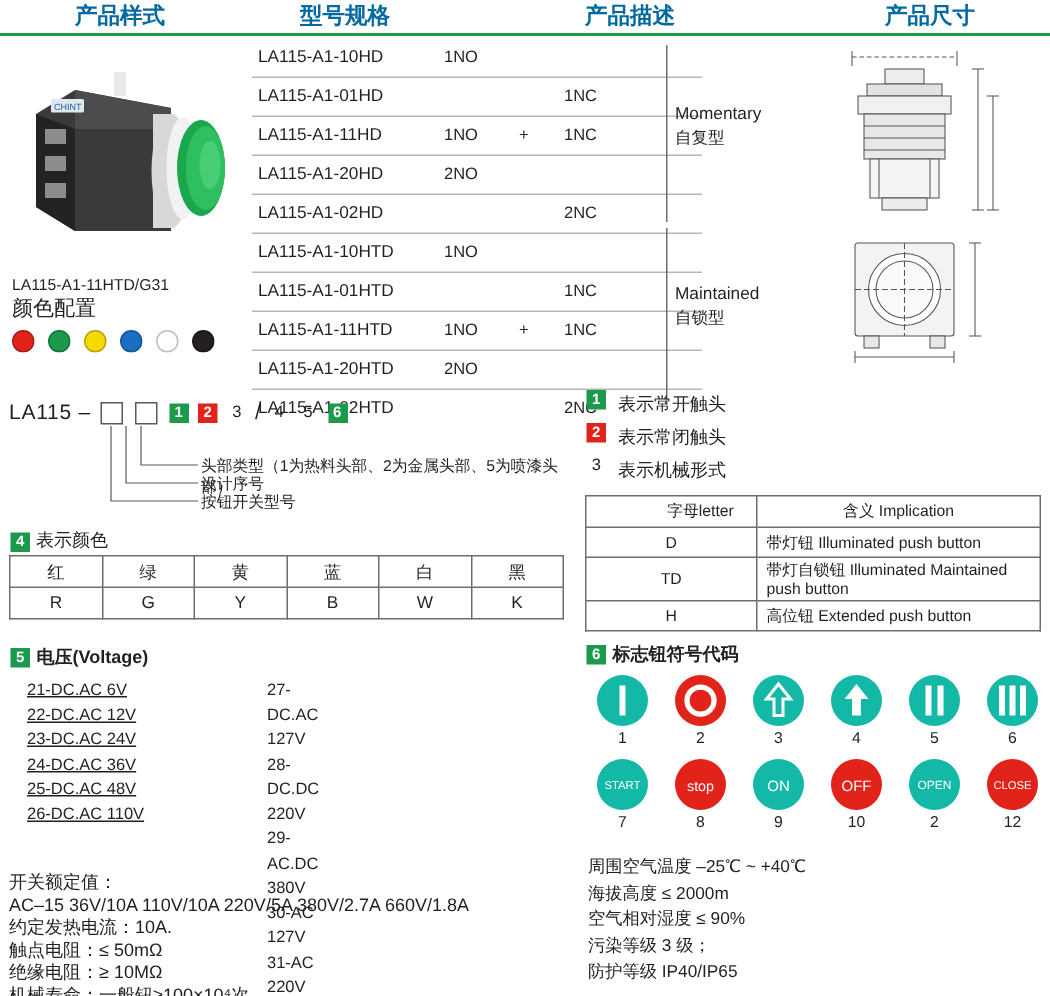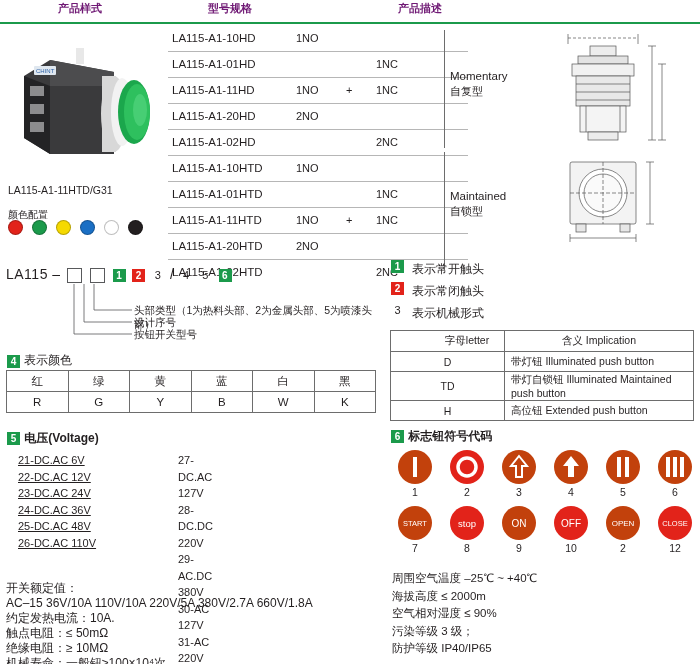--- a/index.html
+++ b/index.html
@@ -9,33 +9,33 @@
     font-family:"Liberation Sans", sans-serif;
     font-size:11px;
     color:#231f20;
     position:relative;
     overflow:hidden;
   }
   .page{position:relative;width:700px;height:664px;}
 
   
   .hdr{position:absolute;left:0;top:0;width:700px;height:22px;border-bottom:2px solid #1b9a4b;}
-  .hdr .cell{position:absolute;top:1px;font-size:11px;font-weight:bold;color:#701a75;text-align:center;}
+  .hdr .cell{position:absolute;top:1px;font-size:15px;font-weight:bold;color:#0369a1;text-align:center;}
   .hdr .c1{left:10px;width:140px;}
   .hdr .c2{left:160px;width:140px;}
   .hdr .c3{left:360px;width:120px;}
   .hdr .c4{left:560px;width:120px;}
 
   
   .topsec{position:absolute;left:0;top:24px;width:700px;height:232px;}
 
   
   .photo-wrap{position:absolute;left:10px;top:18px;width:150px;height:125px;}
   .prod-label{position:absolute;left:8px;top:160px;font-size:10.5px;color:#231f20;}
-  .color-label{position:absolute;left:8px;top:184px;font-size:10px;color:#231f20;font-family:Liberation Mono, monospace;}
+  .color-label{position:absolute;left:8px;top:173px;font-size:14px;color:#231f20;font-family:Liberation Mono, monospace;}
   .dots{position:absolute;left:8px;top:196px;width:150px;height:16px;}
   .dot{width:13px;height:13px;border-radius:50%;display:inline-block;margin-right:6px;border:1px solid rgba(0,0,0,.25);}
 
   
   .modeltab{position:absolute;left:168px;top:2px;width:300px;}
   .mrow{position:relative;height:25px;border-bottom:1px solid #b6b6b6;}
   .mrow .model{position:absolute;left:4px;top:6px;font-size:11.5px;}
   .mrow .no{position:absolute;left:128px;top:6px;font-size:11px;}
   .mrow .plus{position:absolute;left:178px;top:6px;font-size:11px;}
   .mrow .nc{position:absolute;left:208px;top:6px;font-size:11px;}
@@ -79,35 +79,36 @@
 
   .lettab{position:absolute;left:390px;top:330px;width:304px;border-collapse:collapse;font-size:10.5px;}
   .lettab th{border:1px solid #6d6d6d;height:18px;font-weight:normal;}
   .lettab td{border:1px solid #6d6d6d;height:17px;text-align:center;}
   .lettab td.imp{text-align:left;padding-left:6px;}
 
   .symhead{position:absolute;left:390px;top:428px;font-size:12px;font-weight:bold;}
   .symgrid{position:absolute;left:392px;top:450px;width:300px;}
   .symcell{position:absolute;width:46px;text-align:center;}
   .circ{width:34px;height:34px;border-radius:50%;margin:0 auto;position:relative;}
-  .circ.g{background:#c2410c;}
+  .circ.g{background:#14b8a6;}
   .circ.r{background:#e2231a;}
   .symnum{font-size:10.5px;margin-top:2px;}
 
   .envtext{position:absolute;left:392px;top:570px;font-size:11.5px;line-height:17.5px;}
 </style>
 </head>
 <body>
 
 <div class="page">
 
   <div class="hdr">
     <div class="cell c1">产品样式</div>
     <div class="cell c2">型号规格</div>
     <div class="cell c3">产品描述</div>
+    <div class="cell c4">产品尺寸</div>
   </div>
 
   <div class="topsec">
 
     <div class="photo-wrap">
       <svg width="150" height="128" viewBox="0 0 150 128">
 
         <path d="M14 34 L14 96 L40 112 L104 112 L104 30 L40 18 Z" fill="#3a3a3c"></path>
         <path d="M14 34 L40 44 L40 112 L14 96 Z" fill="#232325"></path>
         <path d="M40 18 L104 30 L104 44 L40 44 Z" fill="#4c4c4e"></path>

